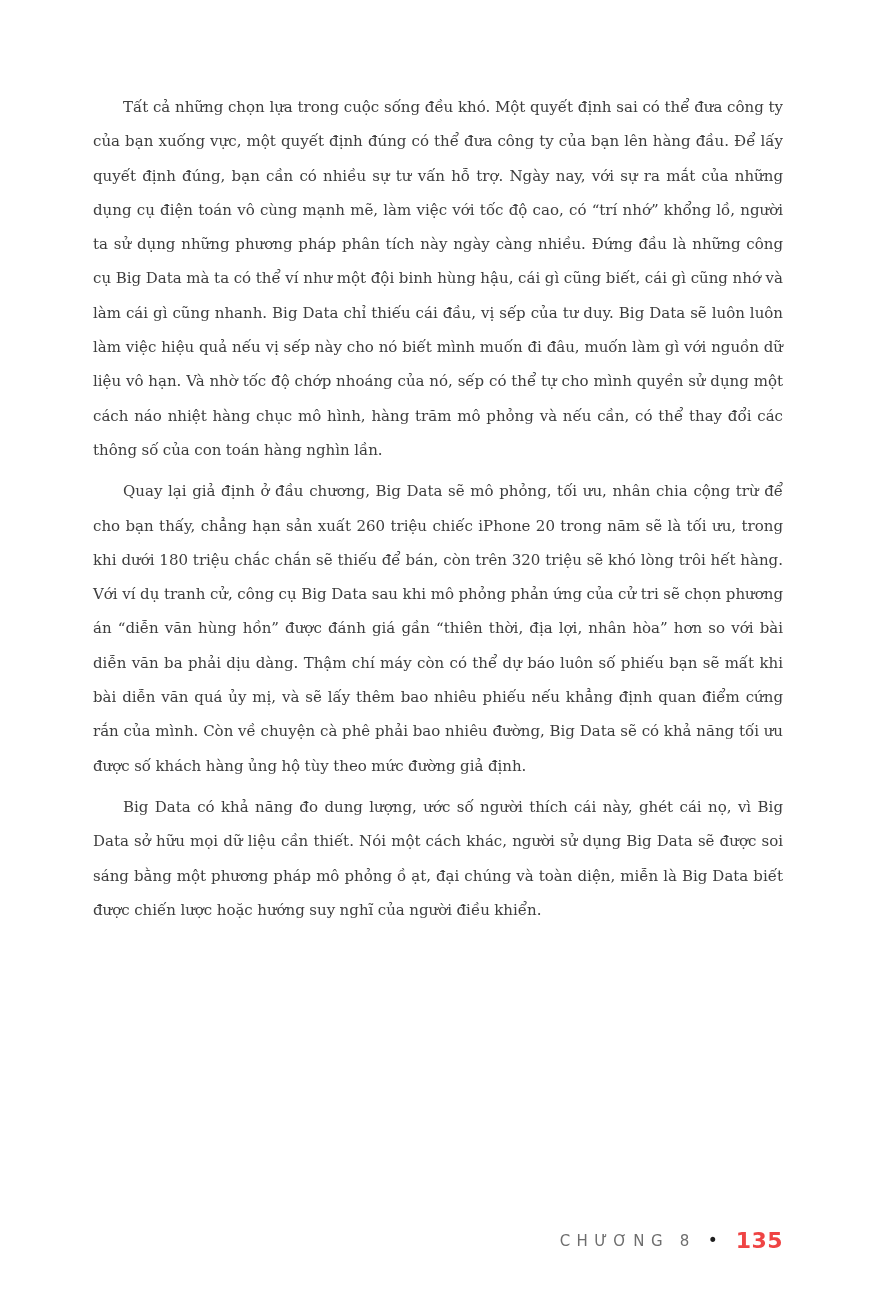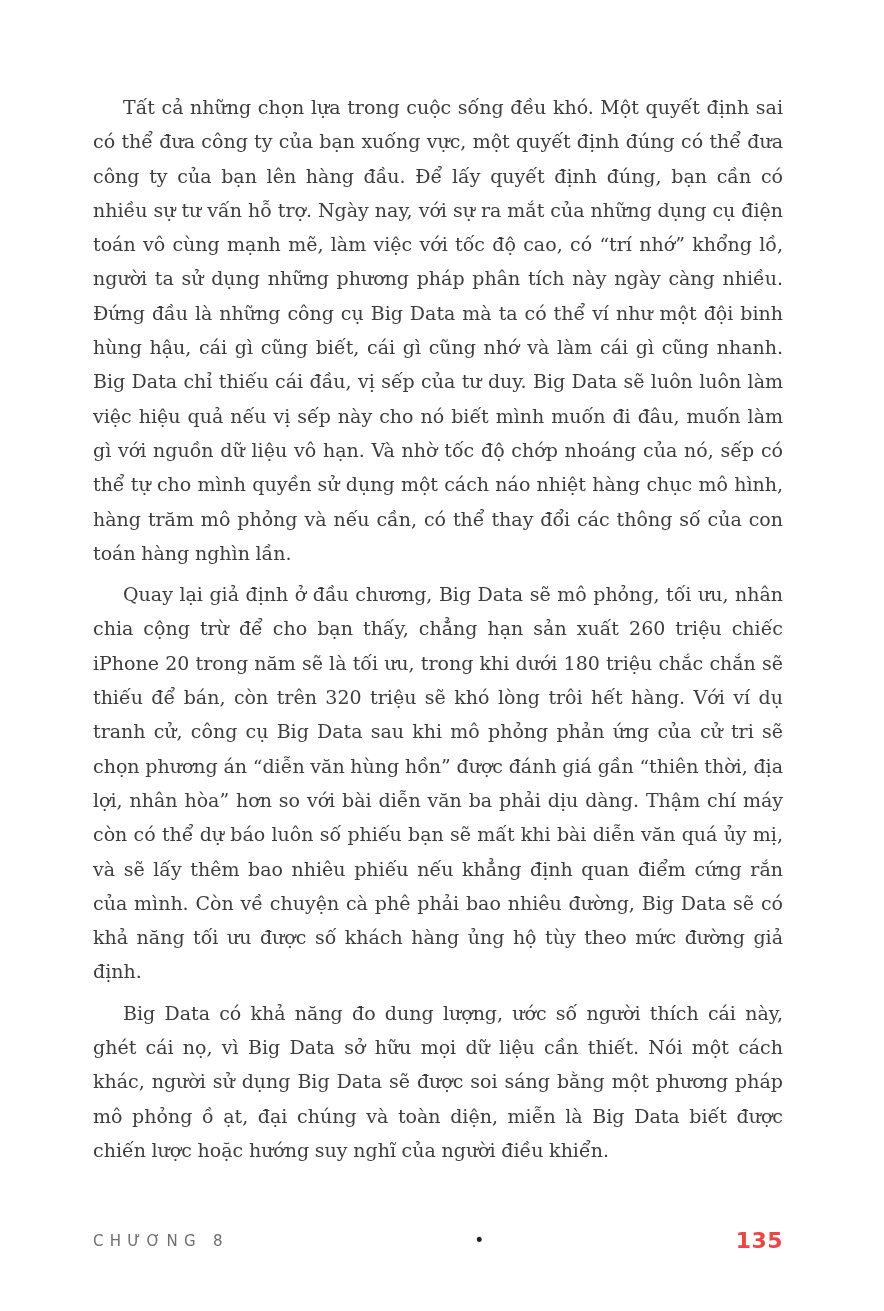--- a/index.html
+++ b/index.html
@@ -15,37 +15,38 @@
     overflow: hidden;
   }
   .body-text {
     position: absolute;
     left: 93px;
     top: 90px;
     width: 690px;
   }
   .body-text p {
     font-family: "DejaVu Serif", "Liberation Serif", serif;
-    font-size: 19px;
+    font-size: 15px;
     line-height: 34.3px;
     color: #3d3d3d;
     text-align: justify;
     text-indent: 30px;
     margin: 0 0 7px 0;
     word-spacing: -0.02em;
   }
   .page-footer {
     position: absolute;
     top: 1228px;
     left: 93px;
     width: 690px;
     display: flex;
-    justify-content: space-between;
+    justify-content: flex-end;
     align-items: center;
     font-family: "DejaVu Sans", "Liberation Sans", sans-serif;
+    gap: 8px;
   }
   .chapter-label {
     font-size: 15px;
     letter-spacing: 0.42em;
     color: #6e6e6e;
     font-weight: 400;
   }
   .separator-dot {
     font-size: 17px;
     color: #1f1f1f;

